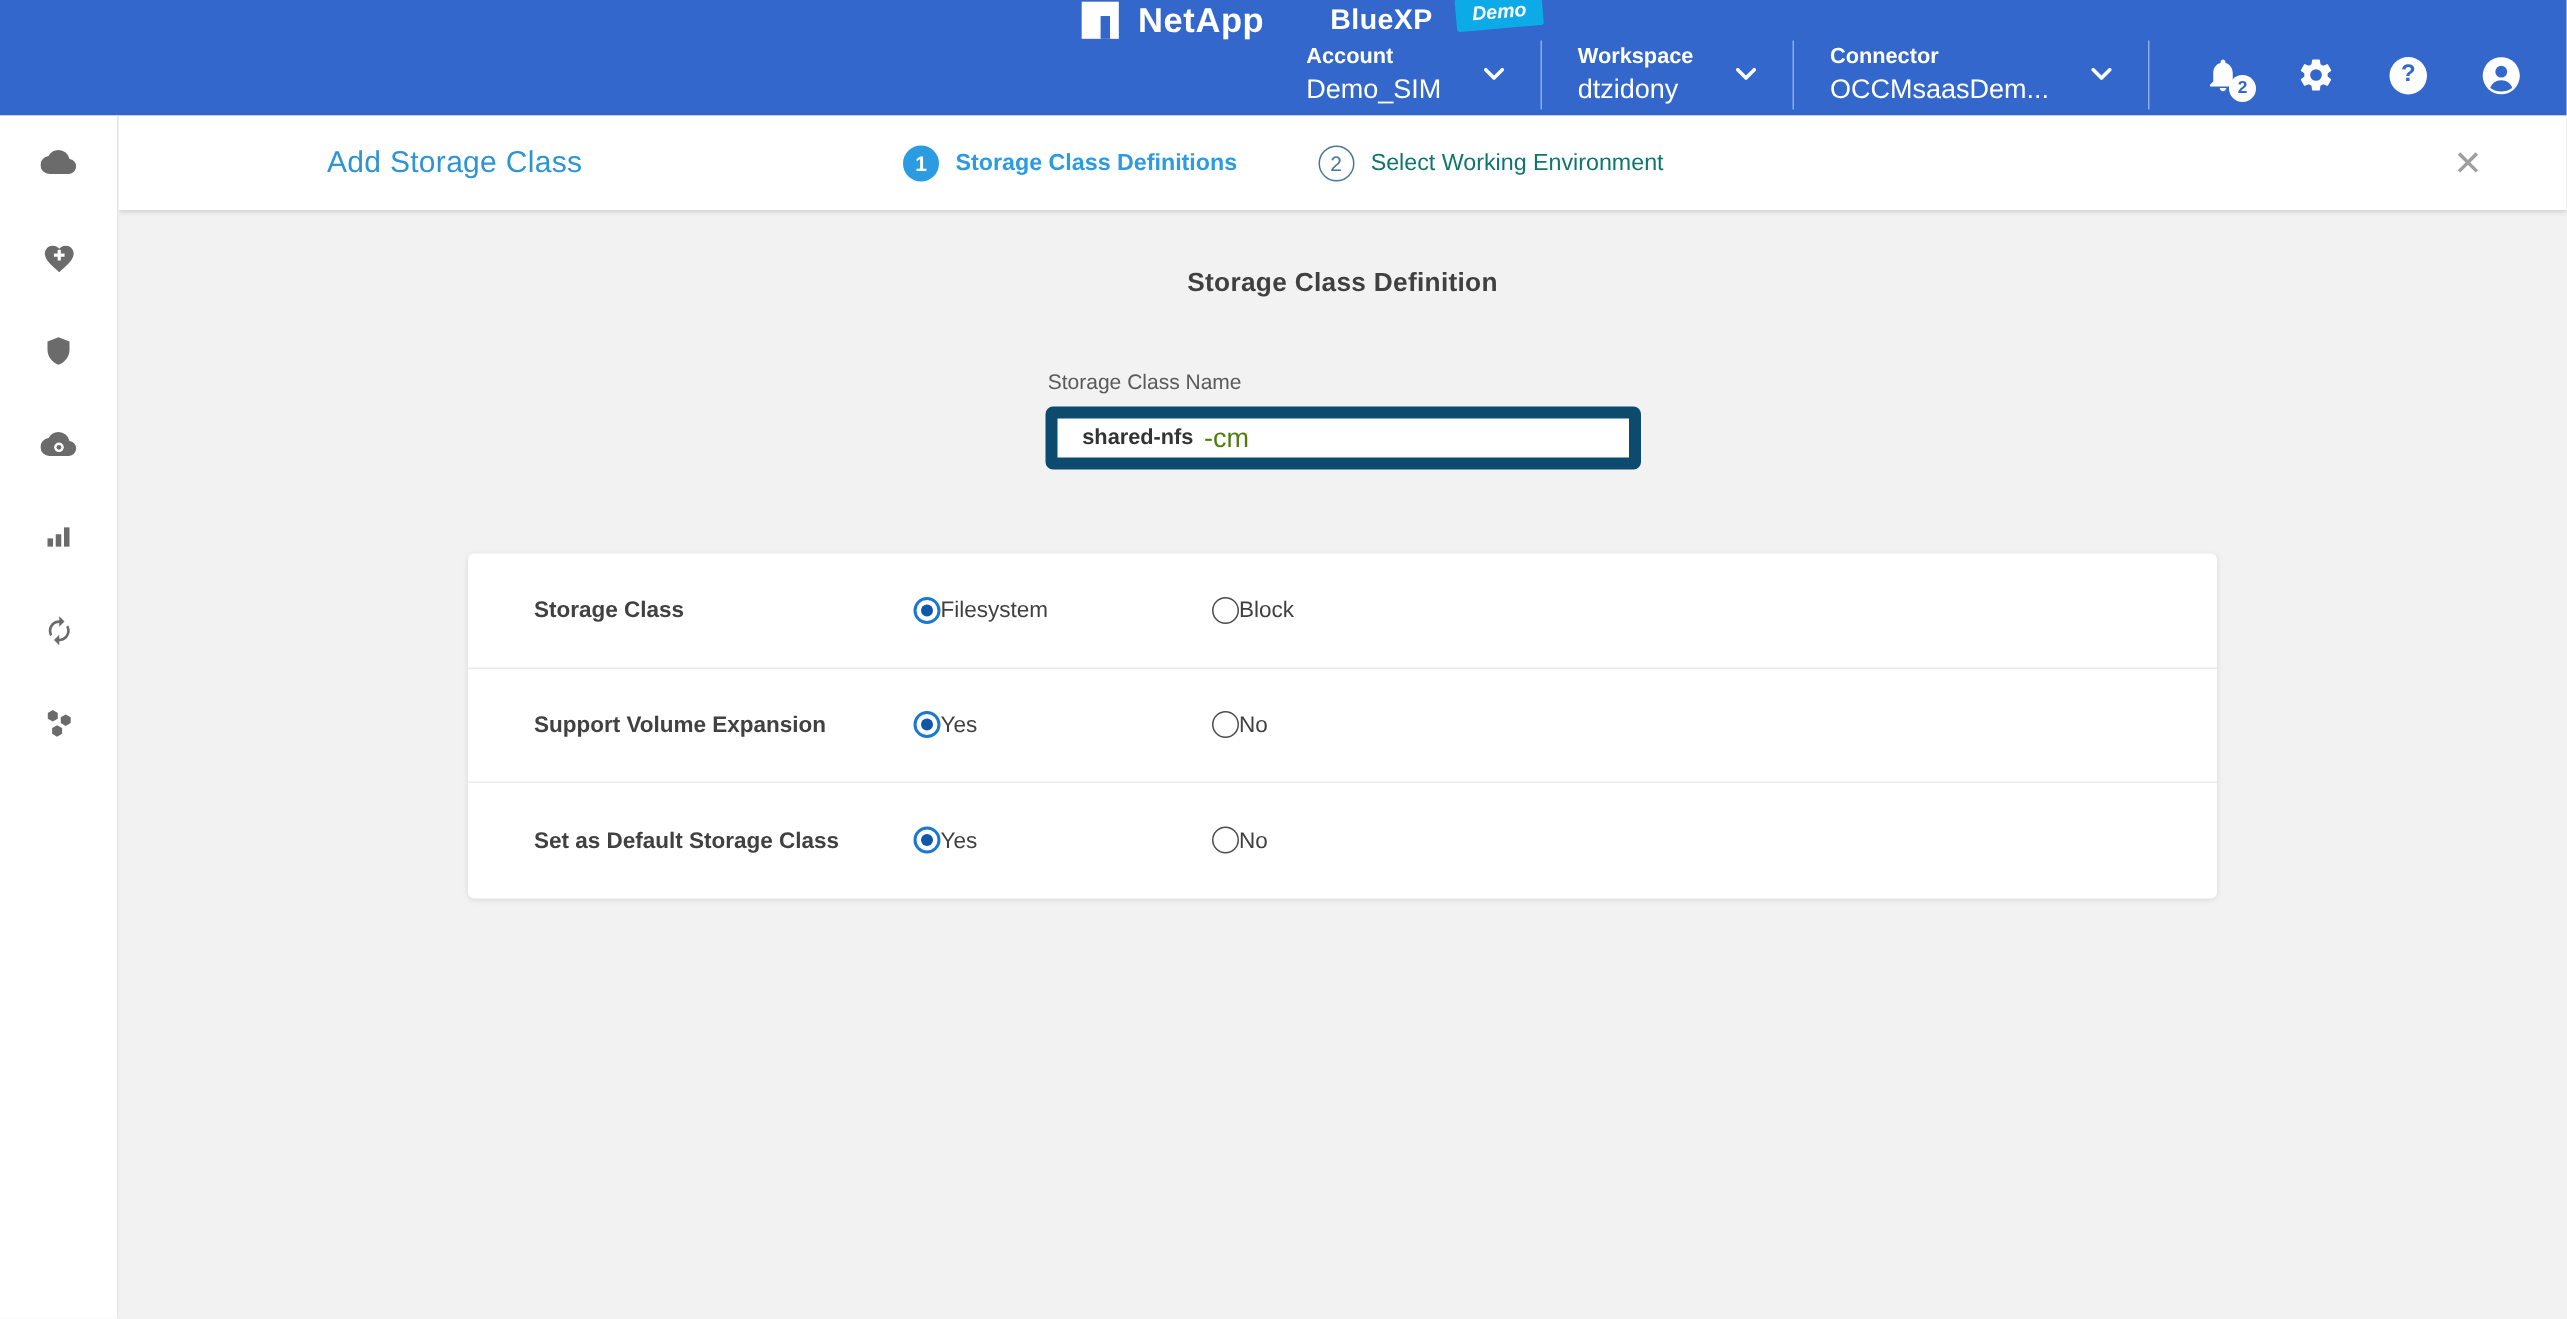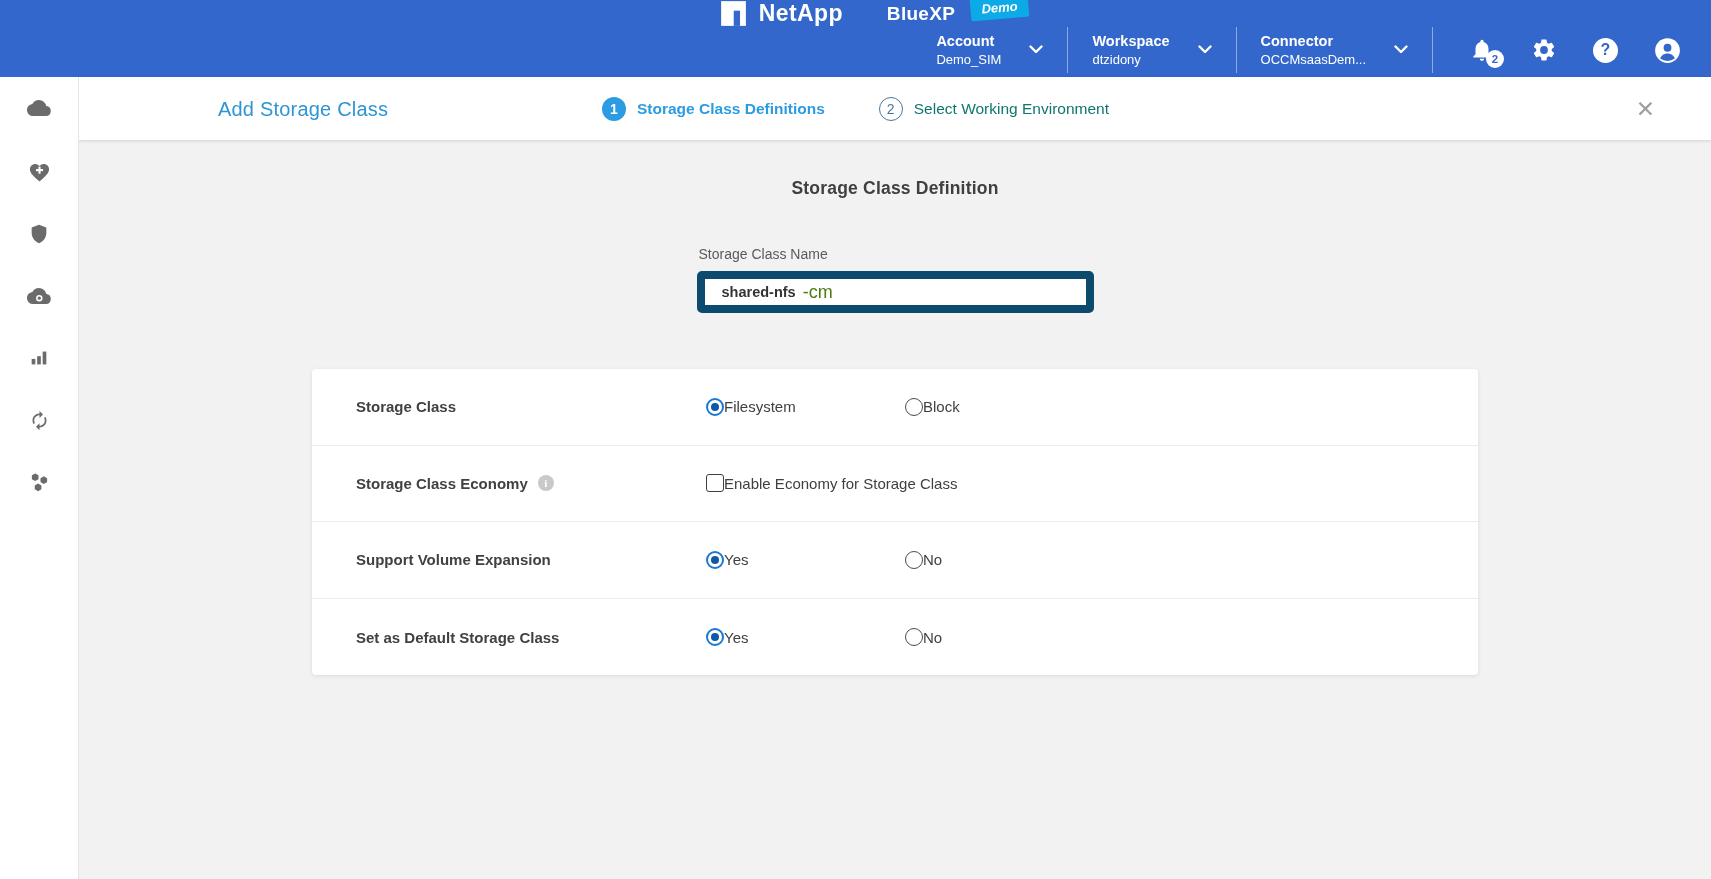--- a/index.html
+++ b/index.html
@@ -22,21 +22,21 @@
   .bluexp-name { font-size:19px; font-weight:bold; margin-left:44px; letter-spacing:.3px; }
   .demo-badge {
     margin-left:16px; background:#0caae6; color:#fff;
     font-size:13px; font-weight:bold; font-style:italic;
     padding:3px 11px 4px; border-radius:2px;
     transform:rotate(-5deg) translateY(-6px);
   }
   .topnav { margin-left:auto; display:flex; align-items:center; margin-right:30px; }
   .nav-group { display:flex; align-items:center; padding:0 24px; cursor:pointer; }
   .nav-label { font-weight:bold; font-size:14.5px; line-height:1.2; }
-  .nav-value { font-size:13px; margin-top:2px; line-height:1.2; }
+  .nav-value { font-size:18px; margin-top:2px; line-height:1.2; }
   .chevron { margin-left:28px; display:block; }
   .nav-sep { width:1px; height:46px; background:rgba(255,255,255,.45); }
   .icon-btn { margin-left:36px; position:relative; display:flex; align-items:center; cursor:pointer; }
   .circle-icon {
     width:25px; height:25px; border-radius:50%;
     background:#fff; color:#3367cb;
     display:flex; align-items:center; justify-content:center;
     font-weight:bold; font-size:16px;
   }
   .bell-badge {
@@ -95,21 +95,21 @@
   .input-value  { font-size:14.5px; font-weight:bold; color:#333; }
   .input-suffix { font-size:18px; color:#4d7c0f; margin-left:7px; }
 
   .card {
     width:1166px; margin:56px auto 0; background:#fff; border-radius:4px;
     box-shadow:0 1px 4px rgba(0,0,0,.10);
   }
   .row { height:76.6px; display:flex; align-items:center; border-bottom:1px solid #ececec; }
   .row:last-child { border-bottom:none; }
   .row-label {
-    width:394px; padding-left:44px; font-weight:bold; font-size:15px; color:#414141;
+    width:297px; padding-left:44px; font-weight:bold; font-size:15px; color:#414141;
     display:flex; align-items:center; gap:10px;
   }
   .opt { display:flex; align-items:center; cursor:pointer; }
   .opt1 { width:199px; }
   .opt-label { font-size:15px; color:#404040; }
   .radio { width:18px; height:18px; border-radius:50%; background:#fff; flex:none; }
   .radio.on { border:2px solid #1b78d2; position:relative; }
   .radio.on::after {
     content:""; position:absolute; left:3px; top:3px; width:8px; height:8px;
     border-radius:50%; background:#1157a8;
@@ -274,30 +274,20 @@
       <div class="opt opt1">
         <span class="radio on"></span>
         <span class="opt-label">Filesystem</span>
       </div>
       <div class="opt">
         <span class="radio off"></span>
         <span class="opt-label">Block</span>
       </div>
     </div>
 
-    <div class="row">
-      <div class="row-label">
-        <span>Storage Class Economy</span>
-        <span class="info-dot">i</span>
-      </div>
-      <div class="opt">
-        <span class="checkbox"></span>
-        <span class="opt-label">Enable Economy for Storage Class</span>
-      </div>
-    </div>
 
     <div class="row">
       <div class="row-label">Support Volume Expansion</div>
       <div class="opt opt1">
         <span class="radio on"></span>
         <span class="opt-label">Yes</span>
       </div>
       <div class="opt">
         <span class="radio off"></span>
         <span class="opt-label">No</span>

